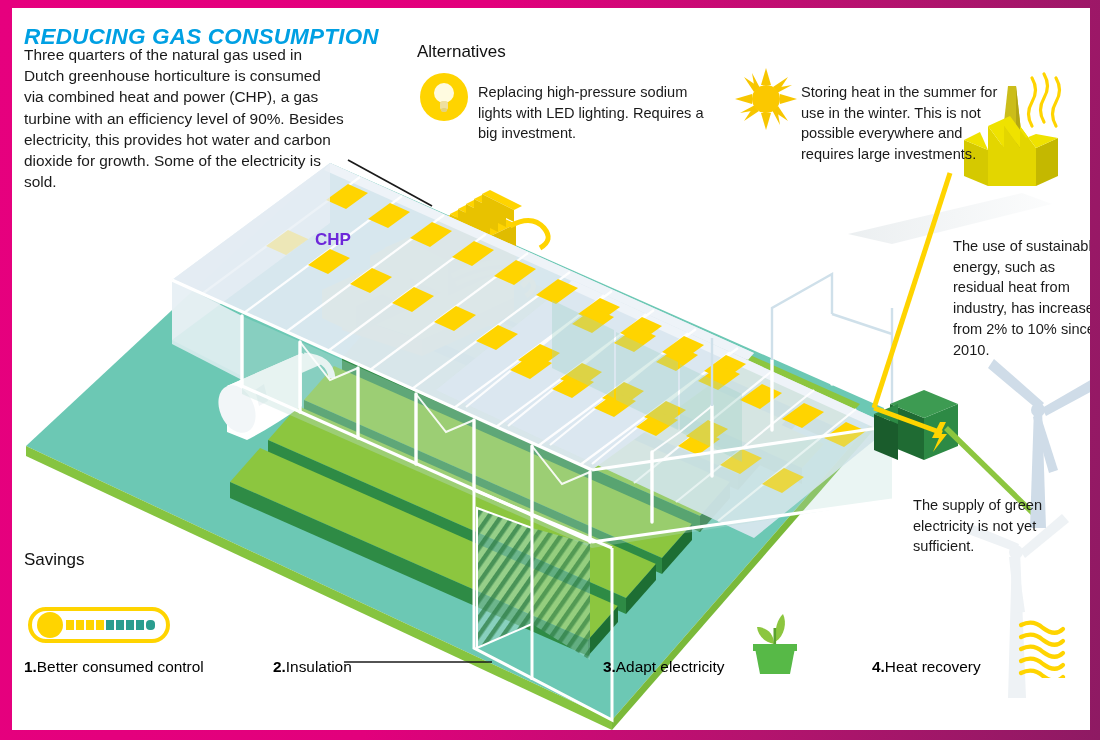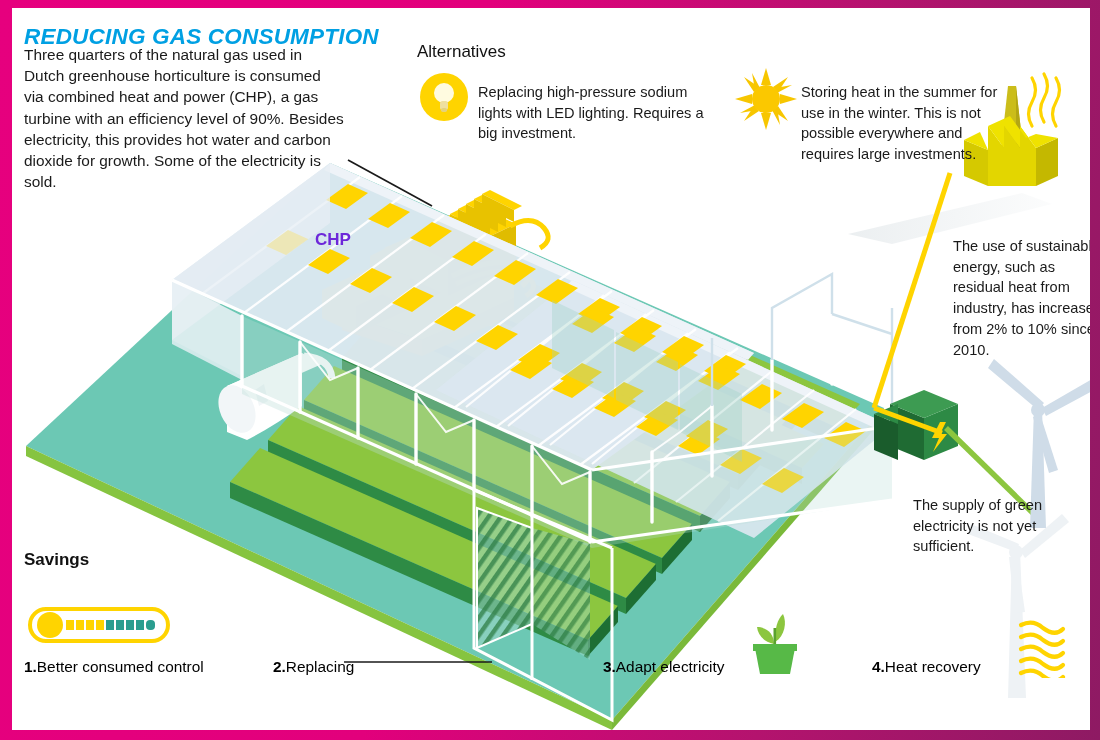--- a/index.html
+++ b/index.html
@@ -53,21 +53,21 @@
   #note-green {
     left: 869px; top: 487px; width: 150px;
     font-size: 14.6px; line-height: 1.42; margin-left: 32px;
   }
   #chp-label {
     left: 303px; top: 222px;
     font-size: 17px; font-weight: bold; color: #6d28d9;
   }
   #savings-head {
     left: 12px; top: 542px;
-    font-size: 17px; font-weight: bold; color: #111;
+    font-size: 17px; font-weight: normal; color: #111;
   }
   .legend-item { position: absolute; font-size: 15.4px; white-space: nowrap; }
   .legend-item b { font-weight: bold; }
   #leg1 { left: 12px; top: 650px; }
   #leg2 { left: 261px; top: 650px; }
   #leg3 { left: 591px; top: 650px; }
   #leg4 { left: 860px; top: 650px; }
 </style>
 </head>
 <body>
@@ -471,21 +471,21 @@
     <div class="txt" id="note-green">The supply of green electricity is not yet sufficient.</div>
 
     <div class="txt" id="chp-label">CHP</div>
 
     <div class="txt" id="savings-head">Savings</div>
 
     <div class="legend-item" id="leg1">
       <b>1.</b><span>Better consumed control</span>
     </div>
     <div class="legend-item" id="leg2">
-      <b>2.</b><span>Replacing</span>
+      <b>2.</b><span>Insulation</span>
     </div>
     <div class="legend-item" id="leg3">
       <b>3.</b><span>Adapt electricity</span>
     </div>
     <div class="legend-item" id="leg4">
       <b>4.</b><span>Heat recovery</span>
     </div>
 
   </div>
 </div>

